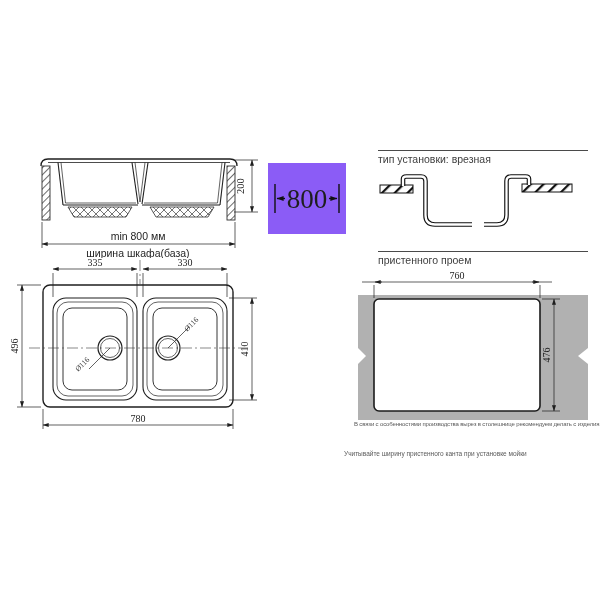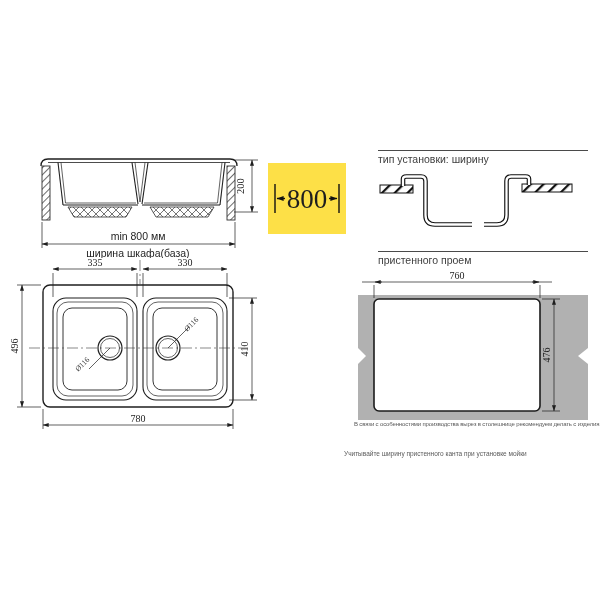--- a/index.html
+++ b/index.html
@@ -6,21 +6,21 @@
   .page{position:relative;width:600px;height:600px;background:#ffffff;overflow:hidden;
         font-family:"Liberation Sans", sans-serif;color:#222;}
   .abs{position:absolute;}
   svg text{font-family:"Liberation Serif", serif;fill:#1e1e1e;}
   svg text.sans{font-family:"Liberation Sans", sans-serif;}
   .rule{position:absolute;height:0;border-top:1px solid #4a4a4a;}
   .heading{position:absolute;font-size:10.5px;color:#3d3d3d;white-space:nowrap;}
   .note{position:absolute;color:#5a5a5a;white-space:nowrap;}
   .note1{font-size:6px;letter-spacing:-0.15px;}
   .note2{font-size:6.5px;}
-  .badge{position:absolute;left:268px;top:163px;width:78px;height:71px;background:#fde047;
+  .badge{position:absolute;left:268px;top:163px;width:78px;height:71px;background:#8b5cf6;
          display:flex;align-items:center;justify-content:center;}
 </style>
 </head>
 <body>
 
 <div class="page">
 
   <svg class="abs" style="left:28px;top:146px;" width="242" height="112" viewBox="0 0 242 112">
     <defs>
       <pattern id="hatchThin" width="5" height="5" patternUnits="userSpaceOnUse" patternTransform="rotate(45)">
@@ -88,21 +88,21 @@
         <line x1="7" y1="21" x2="7" y2="50"></line>
         <line x1="71" y1="21" x2="71" y2="50"></line>
         <line x1="17" y1="35.5" x2="9" y2="35.5" marker-end="url(#arw2)"></line>
         <line x1="61" y1="35.5" x2="69" y2="35.5" marker-end="url(#arw2)"></line>
       </g>
       <text x="39" y="45" font-size="27" text-anchor="middle" fill="#111">800</text>
     </svg>
   </div>
 
   <div class="rule" style="left:378px;top:150px;width:210px;"></div>
-  <div class="heading" style="left:378px;top:153px;">тип установки: ширину</div>
+  <div class="heading" style="left:378px;top:153px;">тип установки: врезная</div>
 
   <svg class="abs" style="left:378px;top:170px;" width="212" height="78" viewBox="0 0 212 78">
     <defs>
       <pattern id="hatchBold" width="9" height="9" patternUnits="userSpaceOnUse" patternTransform="rotate(45)">
         <line x1="0" y1="0" x2="0" y2="9" stroke="#111" stroke-width="4.5"></line>
       </pattern>
     </defs>
     <g>
       <rect x="2" y="15" width="33" height="8" fill="url(#hatchBold)" stroke="#111" stroke-width="1"></rect>
       <rect x="144" y="14" width="50" height="8" fill="url(#hatchBold)" stroke="#111" stroke-width="1"></rect>

